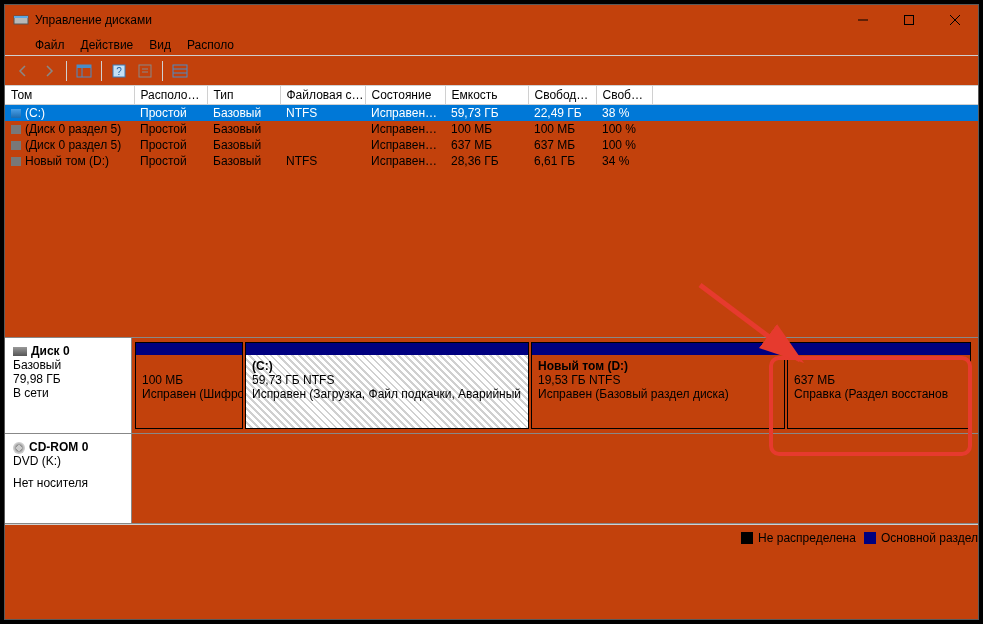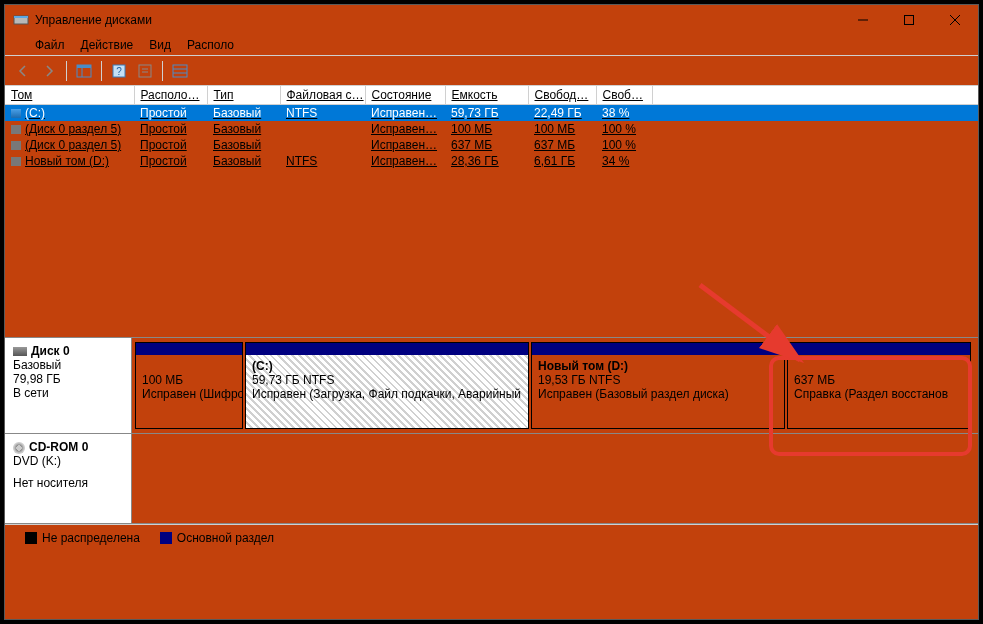--- a/index.html
+++ b/index.html
@@ -10,21 +10,21 @@
 .titlebar-title { flex: 1; font-size: 12px; color: #000; }
 .win-controls { display: flex; height: 30px; }
 .win-btn { width: 46px; height: 30px; display: flex; align-items: center; justify-content: center; font-size: 10px; background: transparent; border: none; }
 .menubar { height: 21px; display: flex; align-items: center; padding-left: 22px; font-size: 12px; border-bottom: 1px solid #d0d0d0; }
 .menu-item { padding: 2px 8px; }
 .toolbar { height: 30px; display: flex; align-items: center; padding-left: 6px; border-bottom: 1px solid #d0d0d0; gap: 2px; }
 .tool-btn { width: 24px; height: 24px; display: flex; align-items: center; justify-content: center; border: 1px solid transparent; }
 .tool-sep { width: 1px; height: 20px; background: #d0d0d0; margin: 0 3px; }
 .content { display: flex; flex-direction: column; height: calc(100% - 81px); }
 .top-panel { flex: 0 0 252px; overflow: hidden; border-bottom: 1px solid #888; }
-.vol-table { width: 100%; font-size: 12px; border-collapse: collapse; text-decoration: underline; }
+.vol-table { width: 100%; font-size: 12px; border-collapse: collapse; }
 .vol-table th { text-align: left; font-weight: normal; padding: 2px 6px; border: 1px solid #d0d0d0; background: #fff; white-space: nowrap; overflow: hidden; }
 .vol-table th { border-top: none; }
 .vol-table th:first-child { border-left: none; }
 .vol-table th:last-child { border-right: none; }
 .vol-table td { padding: 1px 6px; white-space: nowrap; overflow: hidden; }
 .vol-row.selected td { background: #0078d7; color: #fff; }
 .vol-icon { width: 10px; height: 9px; display: inline-block; margin-right: 4px; vertical-align: middle; }
 .vi-blue { background: linear-gradient(#4aa0e8,#1c6bb0); }
 .vi-gray { background: #787878; }
 .bottom-panel { flex: 1; overflow: hidden; }
@@ -35,21 +35,21 @@
 .disk-info-icon.cd { background: radial-gradient(circle, #ccc 30%, #888 31%, #ccc 60%); border-radius: 50%; width: 12px; height: 12px; }
 .disk-parts { flex: 1; display: flex; align-items: stretch; padding: 4px 3px 4px 3px; gap: 2px; position: relative; }
 .part-wrap { display: flex; flex-direction: column; border: 1px solid #000; }
 .part-head { height: 12px; background: #000080; }
 .part-body { flex: 1; padding: 4px 6px; font-size: 12px; overflow: hidden; white-space: nowrap; }
 .part-body.hatched {
   background-image: repeating-linear-gradient(45deg, #fff 0px, #fff 3px, #d0d0d0 3px, #d0d0d0 5px);
 }
 .highlight-box { position: absolute; border: 4px solid #e63a2e; border-radius: 10px; pointer-events: none; }
 .arrow-annot { position: absolute; pointer-events: none; }
-.legend { height: 26px; border-top: 1px solid #d0d0d0; display: flex; align-items: center; padding-left: 20px; font-size: 12px; gap: 20px; }
+.legend { height: 26px; border-top: 1px solid #d0d0d0; display: flex; align-items: center; padding-left: 20px; font-size: 12px; gap: 8px; justify-content: flex-end; }
 .legend-sq { width: 12px; height: 12px; display: inline-block; vertical-align: middle; margin-right: 5px; }
 th { position: relative; }
 th::after { content: ''; position: absolute; right: 0; top: 0; bottom: 0; width: 1px; }
 </style>
 </head>
 <body>
 
 <div class="frame">
 
   <div class="titlebar">

